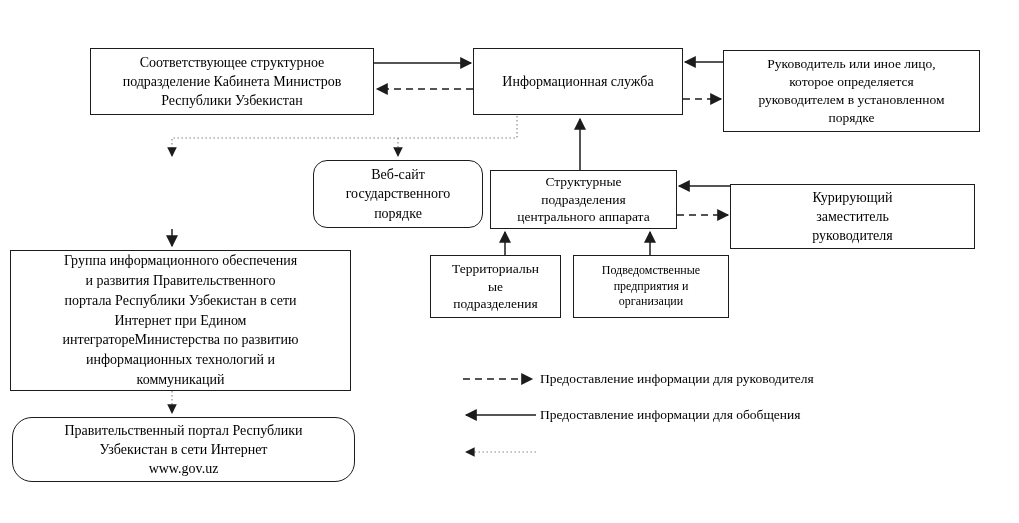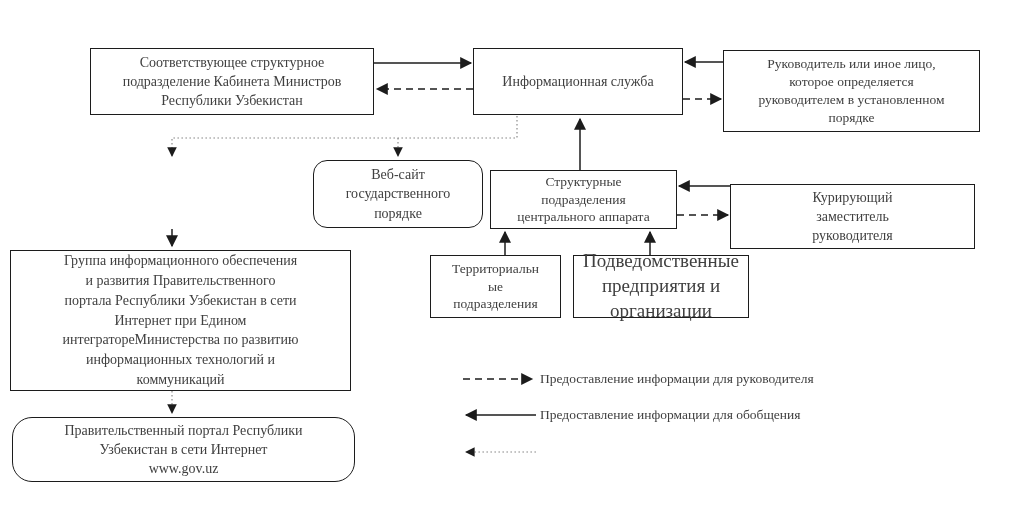--- a/index.html
+++ b/index.html
@@ -1,17 +1,17 @@
 <!DOCTYPE html>
 <html><head>
 <meta charset="utf-8">
 <style>
   html,body{margin:0;padding:0;background:#fff;}
   .canvas{position:relative;width:1019px;height:523px;background:#ffffff;overflow:hidden;
-          font-family:"Liberation Serif","DejaVu Serif",serif;color:#404040;}
+          font-family:"Liberation Serif","DejaVu Serif",serif;color:#000000;}
   .edges{position:absolute;left:0;top:0;width:1019px;height:523px;z-index:1;pointer-events:none;}
   .node{position:absolute;z-index:2;border:1.6px solid #1c1c1c;background:#fff;box-sizing:border-box;
         display:flex;align-items:center;justify-content:center;text-align:center;
         font-size:14px;line-height:1.38;padding:2px 6px;}
   .rounded{border-radius:14px;}
   .node-label{white-space:pre-line;}
   .legend-label{position:absolute;z-index:2;font-size:13.5px;white-space:nowrap;}
 </style>
 </head>
 <body>
@@ -81,21 +81,21 @@
 заместитель
 руководителя</span>
   </div>
 
   <div class="node" style="left:430px;top:255px;width:131px;height:63px;font-size:13.5px;line-height:1.3;">
     <span class="node-label">Территориальн
 ые
 подразделения</span>
   </div>
 
-  <div class="node" style="left:573px;top:255px;width:176px;height:63px;font-size:19px;line-height:1.3;">
+  <div class="node" style="left:573px;top:255px;width:156px;height:63px;font-size:12px;line-height:1.3;">
     <span class="node-label">Подведомственные
 предприятия и
 организации</span>
   </div>
 
   <div class="node" style="left:10px;top:250px;width:341px;height:141px;line-height:1.42;">
     <span class="node-label">Группа информационного обеспечения
 и развития Правительственного
 портала Республики Узбекистан в сети
 Интернет при Едином

